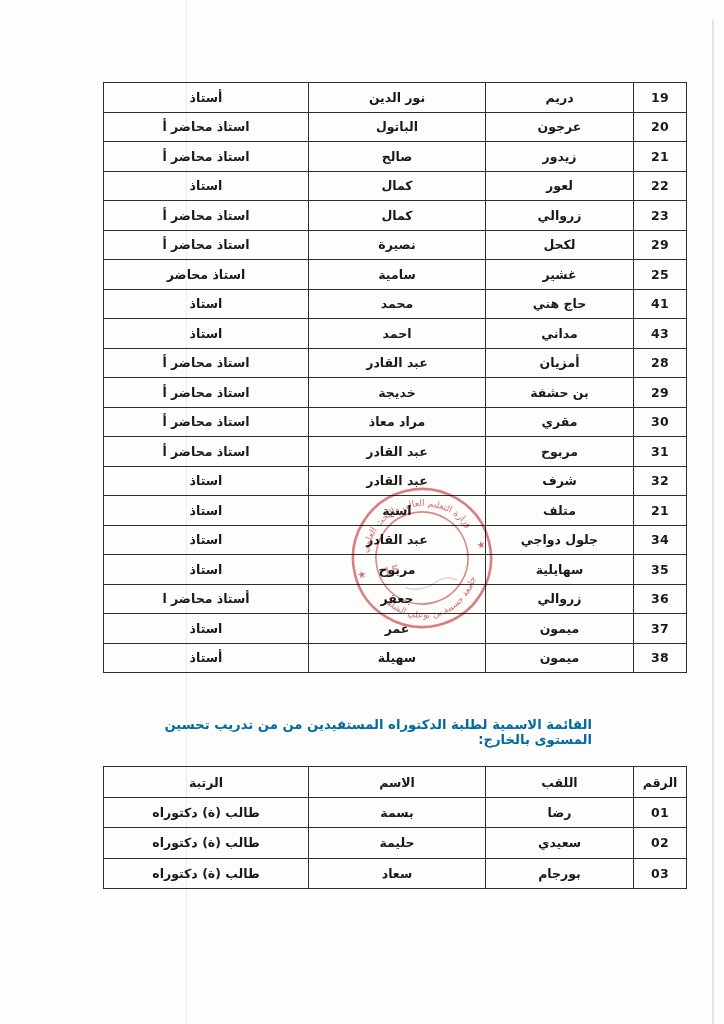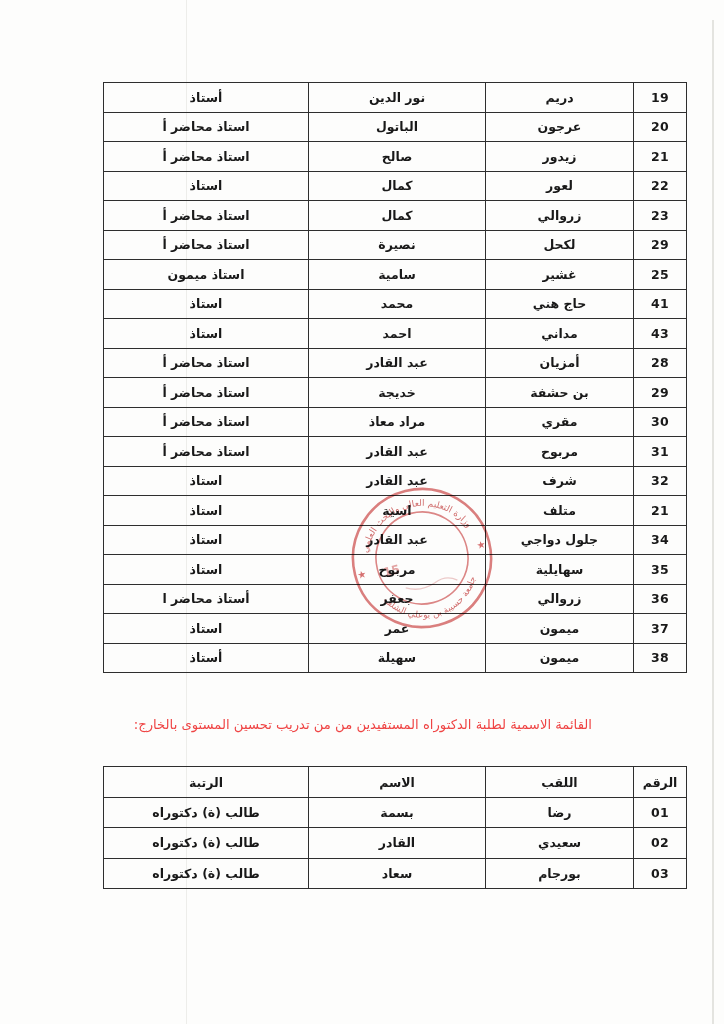--- a/index.html
+++ b/index.html
@@ -23,21 +23,21 @@
   #table1{left:103px;top:82px;}
   #table1 tr{height:29.5px;}
   #table2{left:103px;top:766px;}
   #table2 tr.hdr{height:31px;}
   #table2 tr.data{height:30.3px;}
   .num-cell{font-size:13px;letter-spacing:.3px;}
 
   .list-heading{
     position:absolute;top:717px;right:132px;width:470px;
     direction:rtl;text-align:right;
-    font-weight:normal;font-size:13.2px;color:#ef4444;
+    font-weight:bold;font-size:13.2px;color:#0369a1;
   }
 
   .stamp{
     position:absolute;left:347px;top:483px;width:150px;height:150px;
     mix-blend-mode:multiply;opacity:.82;
     transform:rotate(-14deg);
     pointer-events:none;
   }
   .stamp text{font-family:"DejaVu Sans",sans-serif;}
 </style>
@@ -90,21 +90,21 @@
         <tr>
           <td class="num-cell">29</td>
           <td>لكحل</td>
           <td>نصيرة</td>
           <td>استاذ محاضر أ</td>
         </tr>
         <tr>
           <td class="num-cell">25</td>
           <td>غشير</td>
           <td>سامية</td>
-          <td>استاذ ميمون</td>
+          <td>استاذ محاضر</td>
         </tr>
         <tr>
           <td class="num-cell">41</td>
           <td>حاج هني</td>
           <td>محمد</td>
           <td>استاذ</td>
         </tr>
         <tr>
           <td class="num-cell">43</td>
           <td>مداني</td>
@@ -200,21 +200,21 @@
     <tbody>
         <tr class="data">
           <td class="num-cell">01</td>
           <td>رضا</td>
           <td>بسمة</td>
           <td>طالب (ة) دكتوراه</td>
         </tr>
         <tr class="data">
           <td class="num-cell">02</td>
           <td>سعيدي</td>
-          <td>القادر</td>
+          <td>حليمة</td>
           <td>طالب (ة) دكتوراه</td>
         </tr>
         <tr class="data">
           <td class="num-cell">03</td>
           <td>بورجام</td>
           <td>سعاد</td>
           <td>طالب (ة) دكتوراه</td>
         </tr>
       </tbody>
   </table>

